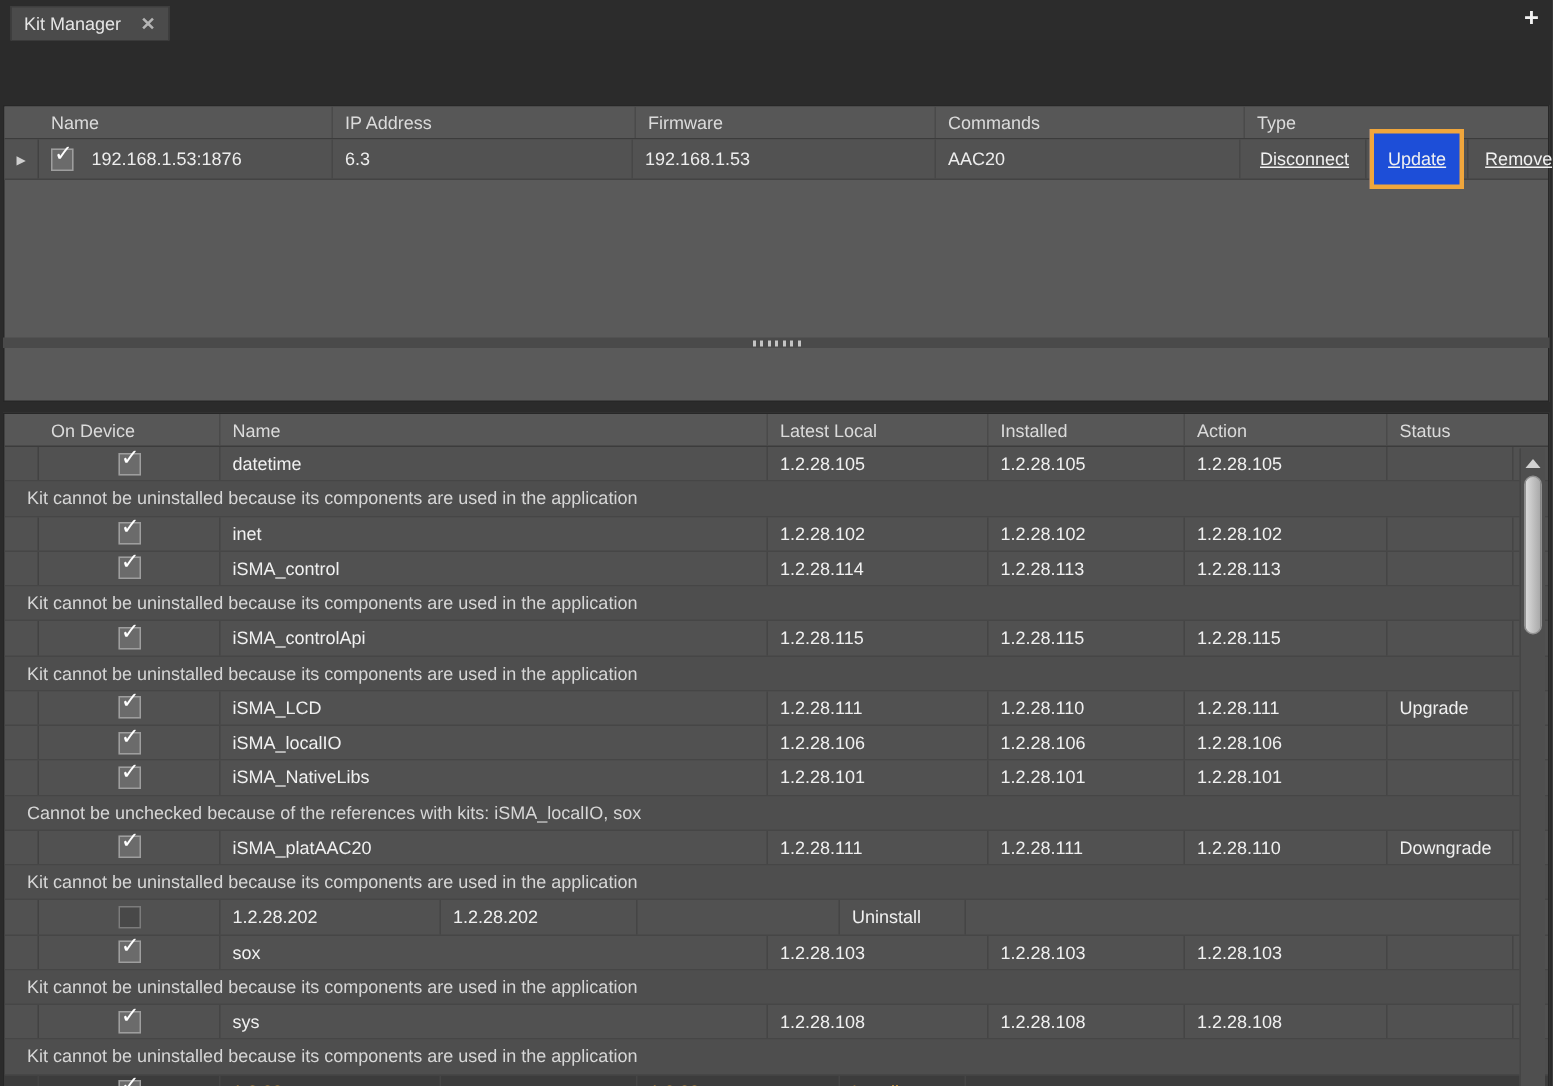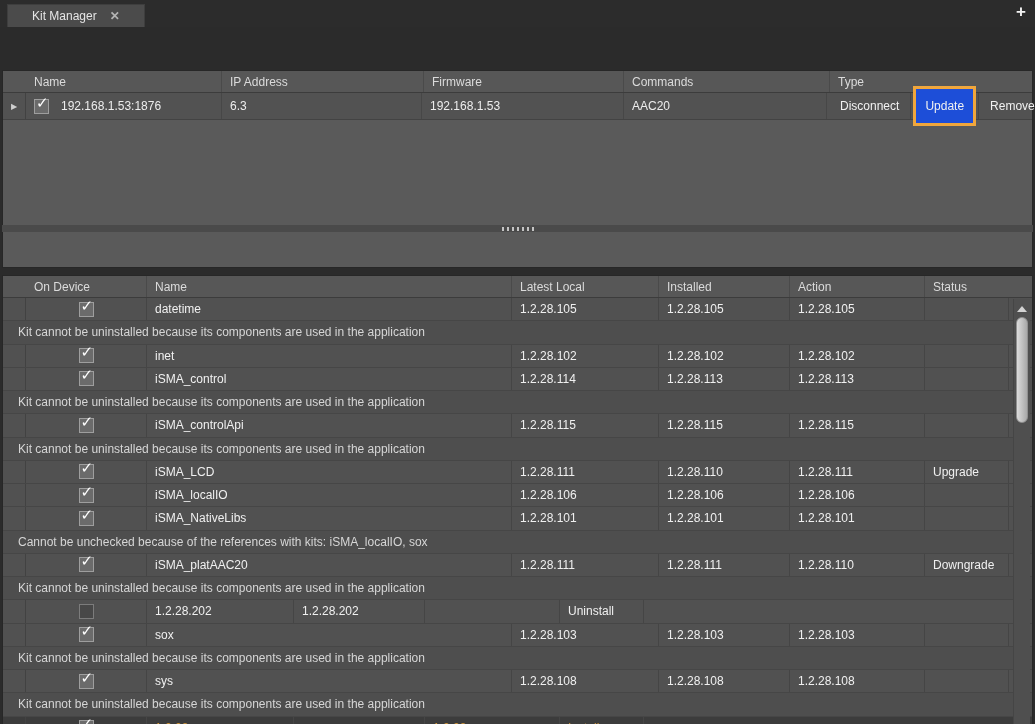--- a/index.html
+++ b/index.html
@@ -9,21 +9,21 @@
     background: #2B2B2B;
     font-family: "Liberation Sans", sans-serif;
     font-size: 12px;
     color: #EDEDED;
     overflow: hidden;
   }
   
   .tabbar { position:absolute; left:0; top:0; width:1035px; height:27px; background:#2C2C2C; }
   .tab {
     position:absolute; left:7px; top:4px; height:23px; background:#4B4B4B;
-    display:flex; align-items:center; gap:13px; padding:0 24px;
+    display:flex; align-items:center; gap:13px; padding:0 8px;
     color:#E5E5E5; border:1px solid #3E3E3E; border-bottom:none;
   }
   .tab-close { color:#B4B4B4; font-weight:bold; font-size:12px; cursor:pointer; }
   .addbtn { position:absolute; right:9px; top:2px; color:#F2F2F2; font-size:17px; font-weight:bold; }
 
   
   .panel { position:absolute; left:2px; width:1031px; border:1px solid #272727;margin-top:43px; }
   #ptop { top:27px; height:198px; background:#5A5A5A; overflow:visible; }
   #pbot { top:232px; height:490px; background:#515151; overflow:hidden; }
 
@@ -44,21 +44,21 @@
   .w-act { width:135px; flex:none; }
   .w-st { width:84px; flex:none; }
   .w-fill { flex:1; border-left:none; }
 
   
   .drow { display:flex; height:27px; background:#525252; border-bottom:1px solid #434343; overflow:visible; }
   .dg { width:23px; flex:none; border-right:1px solid #424242; display:flex; align-items:center; justify-content:center; }
   .dc { line-height:26px; padding-left:8px; border-left:1px solid #474747; overflow:visible; white-space:nowrap; }
   .dc.name { display:flex; align-items:center; gap:12px; border-left:none; }
   .dc.cmds { display:flex; align-items:center; padding-left:2px; }
-  .cmd-btn { line-height:26px; padding:0 11px; color:#F1F1F1; cursor:pointer; }
+  .cmd-btn { line-height:26px; padding:0 11px; color:#F1F1F1; cursor:pointer;text-decoration:underline; }
   .cmd-sep { width:1px; height:26px; background:#454545; }
   .cmd-highlight {
     border:3px solid var(--accent-orange,#F0A63C);
     height:31px; margin:-2px 2px; display:flex; align-items:center;
     padding:17px 9px; background:#1d4ed8; position:relative; z-index:2;
   }
 
   
   .krow { display:flex; height:23.25px; border-bottom:1px solid #464646; }
   .kitrow { background:#515151; }

